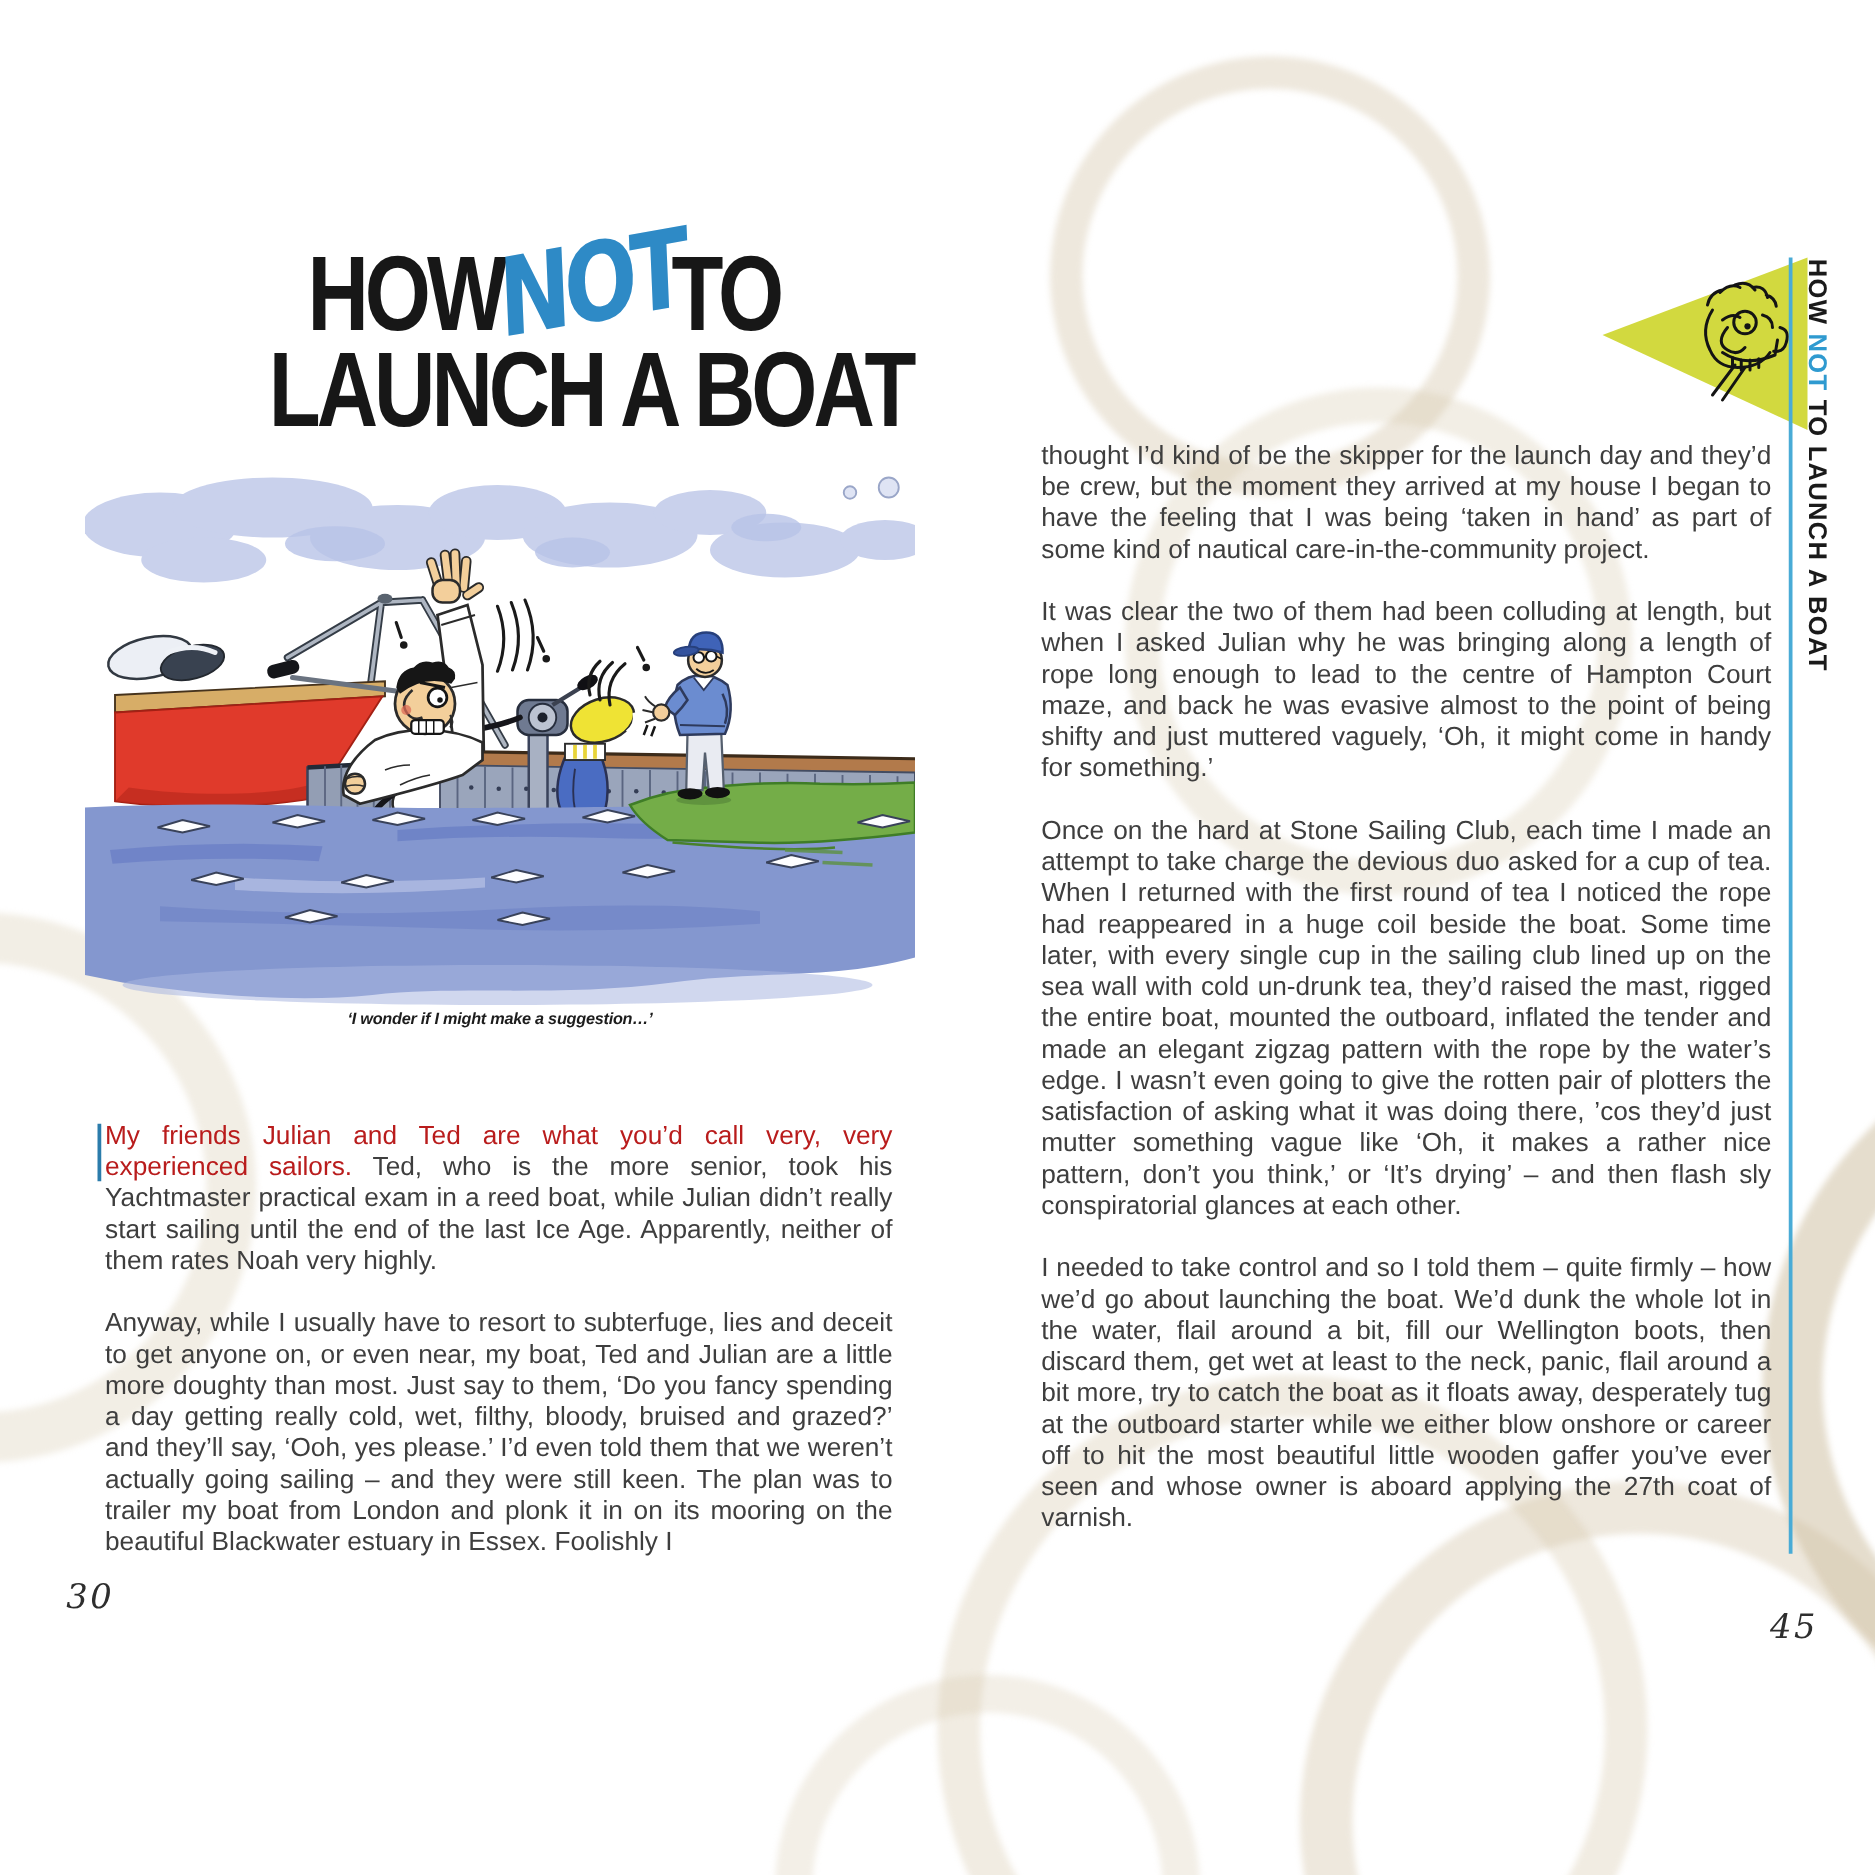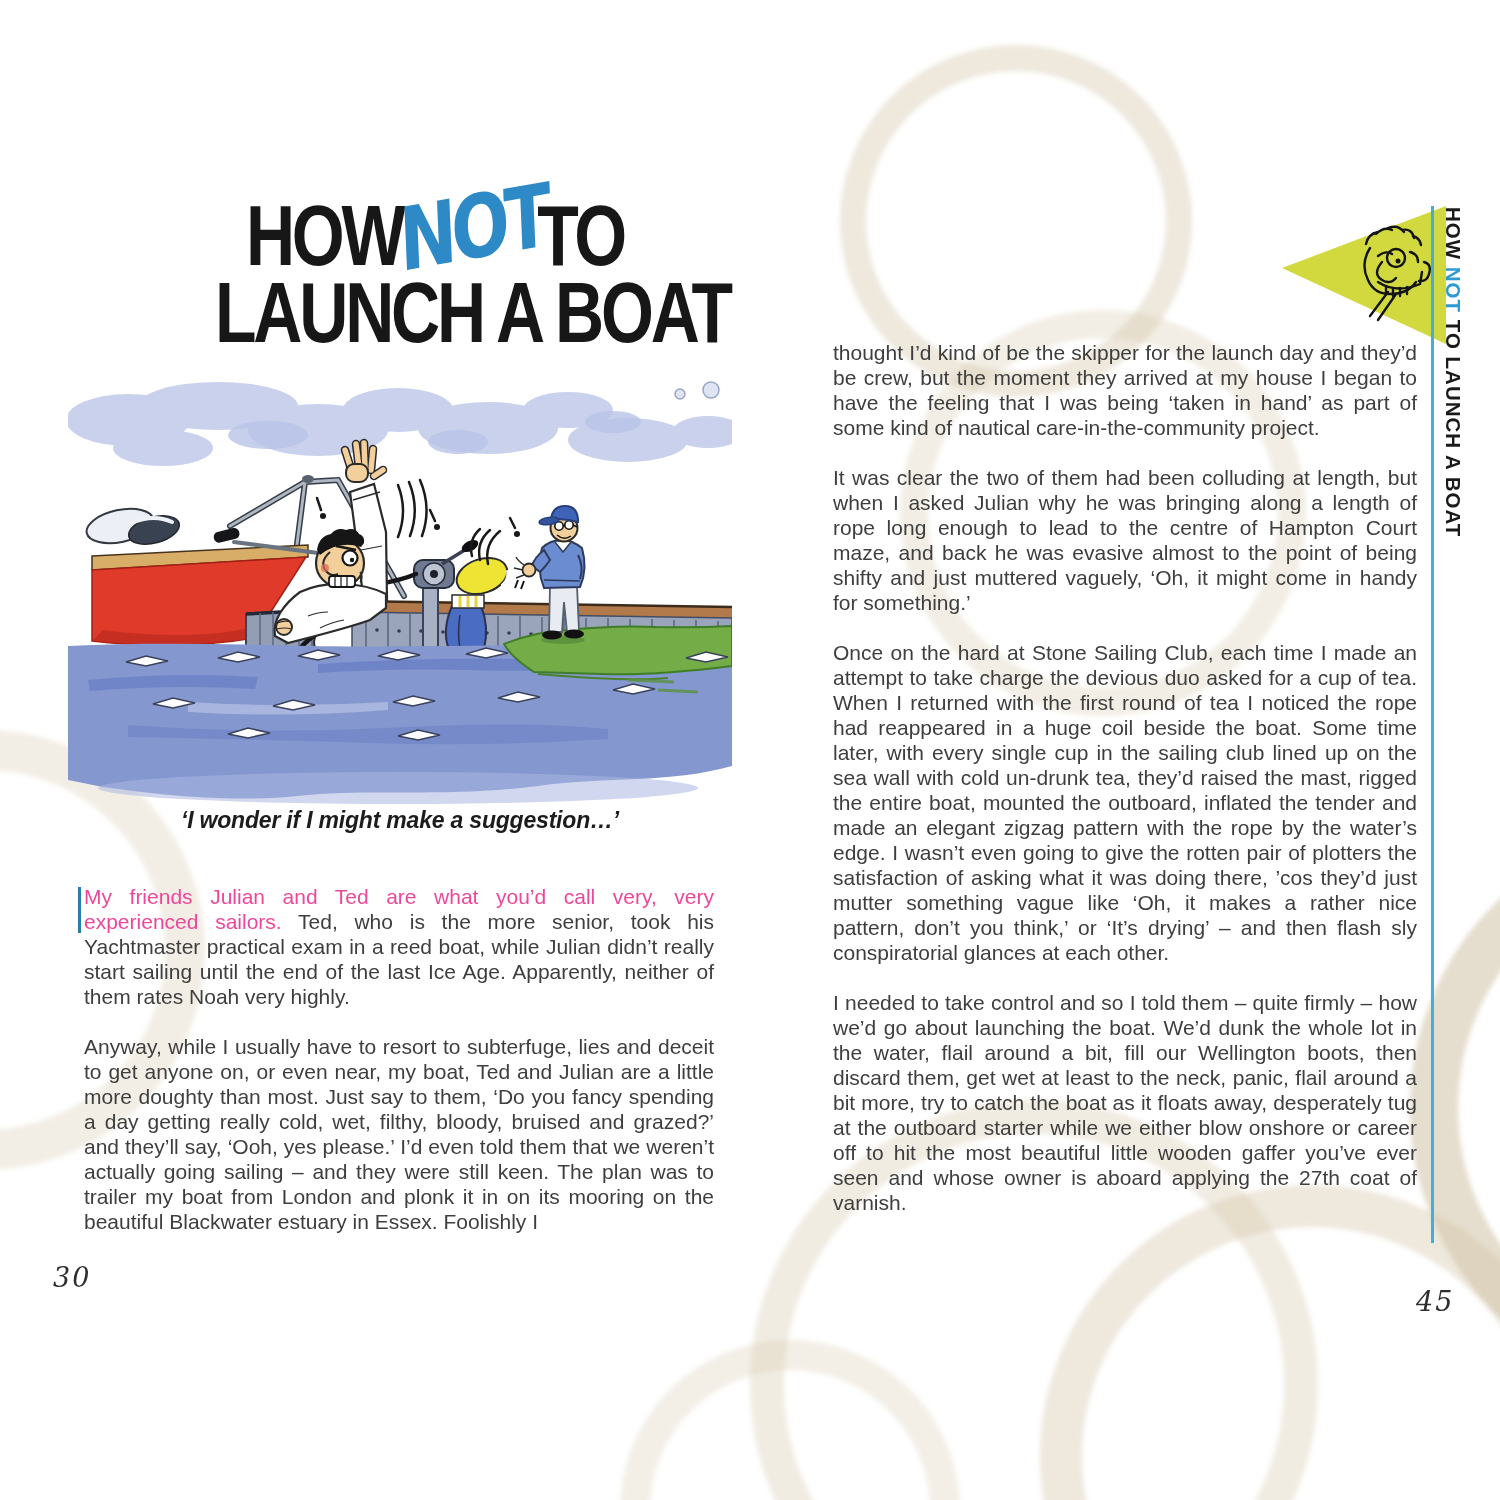--- a/index.html
+++ b/index.html
@@ -17,28 +17,28 @@
   
   .chapter-title{position:absolute;left:160px;top:196px;width:550px;text-align:center;
                  color:#171717;font-weight:900;z-index:3;}
   .t-line{display:block;transform:scaleX(.80);transform-origin:50% 0;font-size:85px;
           line-height:.90;letter-spacing:-4px;white-space:nowrap;}
   .t-not{display:inline-block;color:#2e8ac6;transform:rotate(-8deg) skewX(-5deg) translateY(-7px);
          margin:0 -12px 0 -4px;font-family:"DejaVu Sans",sans-serif;letter-spacing:-7px;font-size:1.02em;}
   
   .illustration{position:absolute;left:68px;top:380px;width:664px;height:432px;z-index:2;}
   .caption{position:absolute;left:70px;top:807px;width:660px;text-align:center;z-index:3;
-           font-style:italic;font-weight:bold;font-size:23px;letter-spacing:-.2px;color:#1c1c1c;}
+           font-style:italic;font-weight:bold;font-size:13px;letter-spacing:-.2px;color:#1c1c1c;}
   
   .col{position:absolute;z-index:3;font-size:21px;line-height:25px;text-align:justify;
        color:#3e3e3e;}
-  .col p{margin:0 0 25px 0;}
+  .col p{margin:12px 0 25px 0;}
   .col-left{left:84px;top:884px;width:630px;}
   .col-right{left:833px;top:340px;width:584px;}
-  .lead{color:#ec4899;}
+  .lead{color:#b91c1c;}
   .lead-bar{position:absolute;left:-6px;top:3px;width:3px;height:46px;background:#2b7cab;}
   .p-first{position:relative;}
   
   .pagenum{position:absolute;z-index:3;font-family:"DejaVu Serif",serif;font-style:italic;
            font-size:27px;color:#2e2e2e;letter-spacing:2px;}
   .pn-left{left:53px;top:1262px;text-align:right;}
   .pn-right{left:1416px;top:1286px;}
   
   .side-rule{position:absolute;left:1431px;top:206px;width:3px;height:1037px;background:#49abd6;z-index:3;}
   .side-title{position:absolute;left:1441px;top:207px;height:1030px;writing-mode:vertical-rl;

